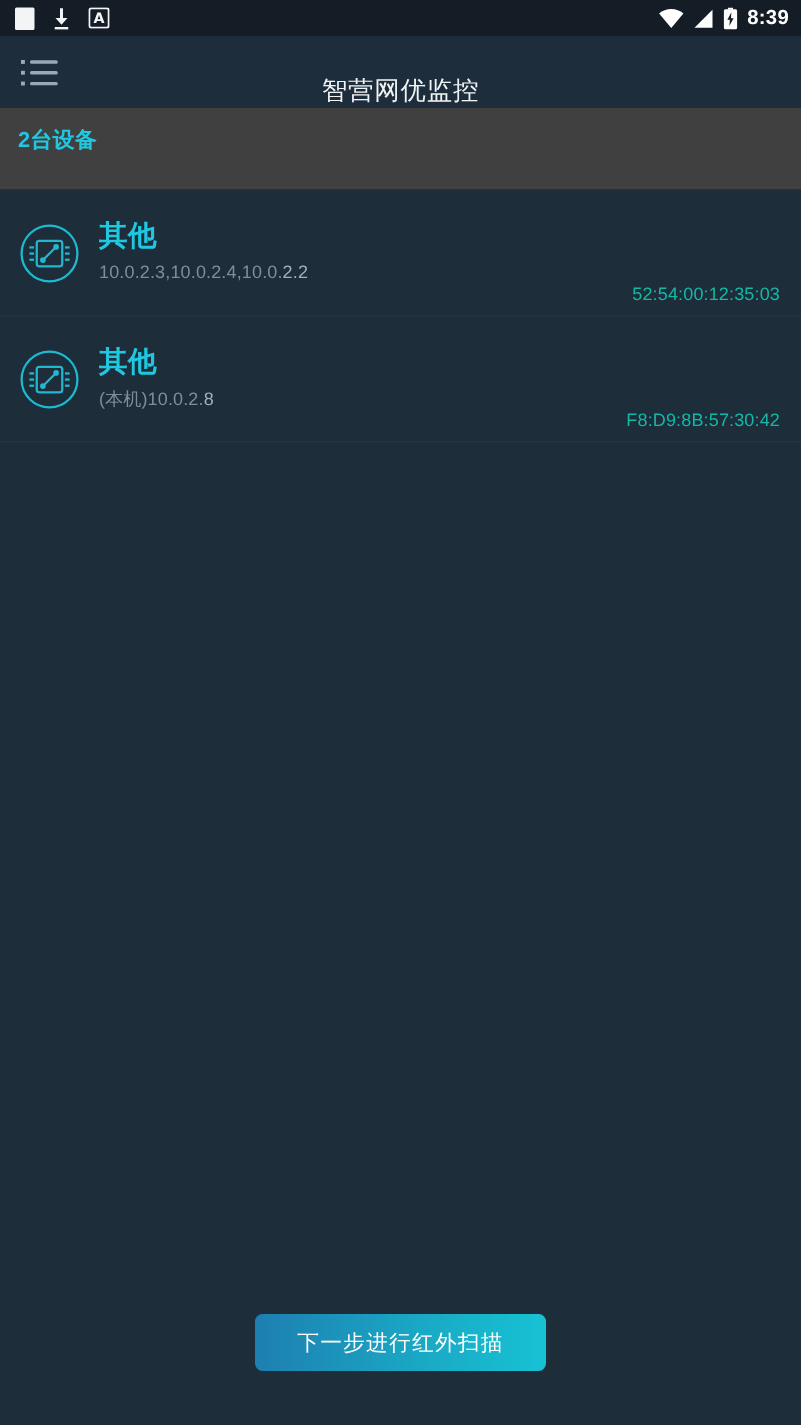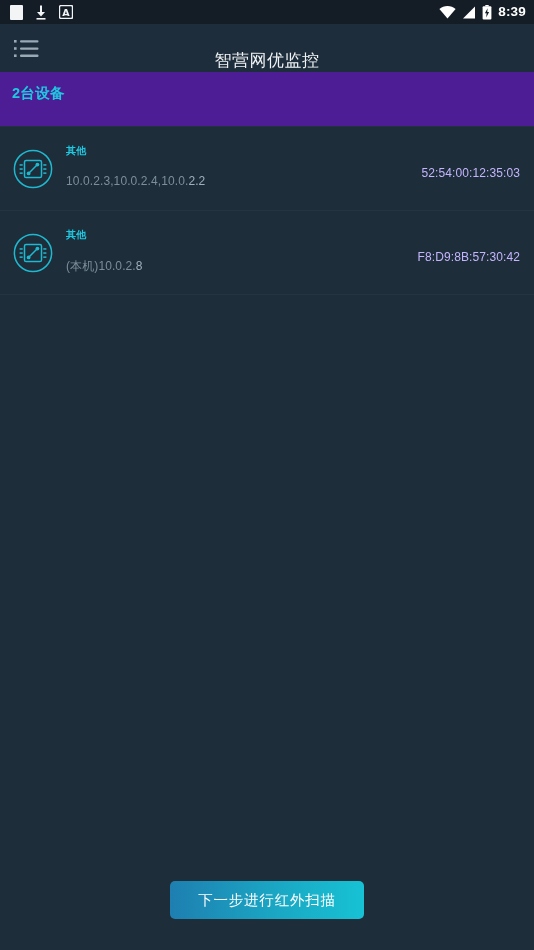--- a/index.html
+++ b/index.html
@@ -70,21 +70,21 @@
     text-align: center;
     color: #f0f3f5;
     font-size: 17px;
     letter-spacing: .5px;
     pointer-events: none;
     margin-top: 25px;
   }
 
   
   .info-band {
-    background: #4c1d95;
+    background: #404040;
     padding: 12px 12px 14px 12px;
     border-bottom: 1px solid #223241;
     flex: none;
   }
   .device-count {
     color: #1fc8e0;
     font-size: 14.5px;
     font-weight: bold;
     letter-spacing: .3px;
     margin-bottom: 9px;
@@ -120,55 +120,55 @@
     flex: 1 1 auto;
     min-width: 0;
     margin-left: 12px;
     position: relative;
     height: 100%;
   }
   .dev-name {
     position: absolute;
     top: 17px; left: 0;
     color: #1fc8e0;
-    font-size: 10px;
+    font-size: 19px;
     font-weight: bold;
     letter-spacing: .3px;
   }
   .dev-ip {
     position: absolute;
     top: 47px; left: 0;
     color: #7d8e9b;
     font-size: 12px;
     letter-spacing: .1px;
     white-space: nowrap;
   }
   .dev-ip b { color: #9fb0bd; font-weight: normal; }
   .dev-mac {
     position: absolute;
-    top: 39px; right: 0;
-    color: #c4b5fd;
+    top: 62px; right: 0;
+    color: #14b8a6;
     font-size: 12px;
     letter-spacing: .1px;
     white-space: nowrap;
   }
 
   
   .bottom-zone {
     flex: none;
     height: 92px;
     display: flex;
     align-items: flex-start;
     justify-content: center;
     background: #1d2d3a;
   }
   .scan-button {
     width: 194px;
     height: 38px;
-    margin-top: 23px;
+    margin-top: 18px;
     border: none;
     border-radius: 5px;
     background: linear-gradient(to right, #1e7fb0 0%, #1aa7c4 55%, #17c2d4 100%);
     color: #ffffff;
     font-family: "Liberation Sans", "DejaVu Sans", sans-serif;
     font-size: 14.5px;
     letter-spacing: .8px;
     cursor: pointer;
     display: flex;
     align-items: center;

